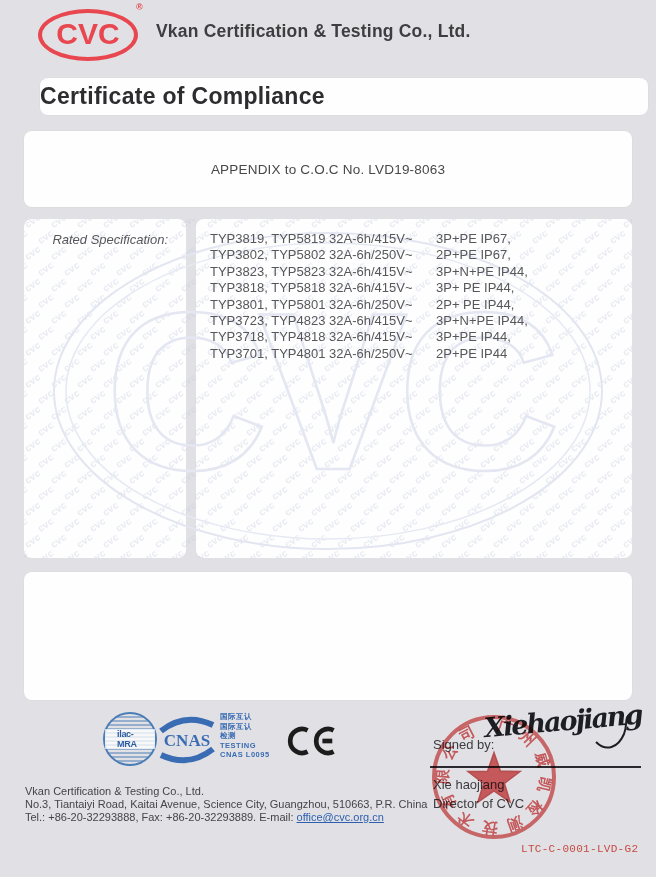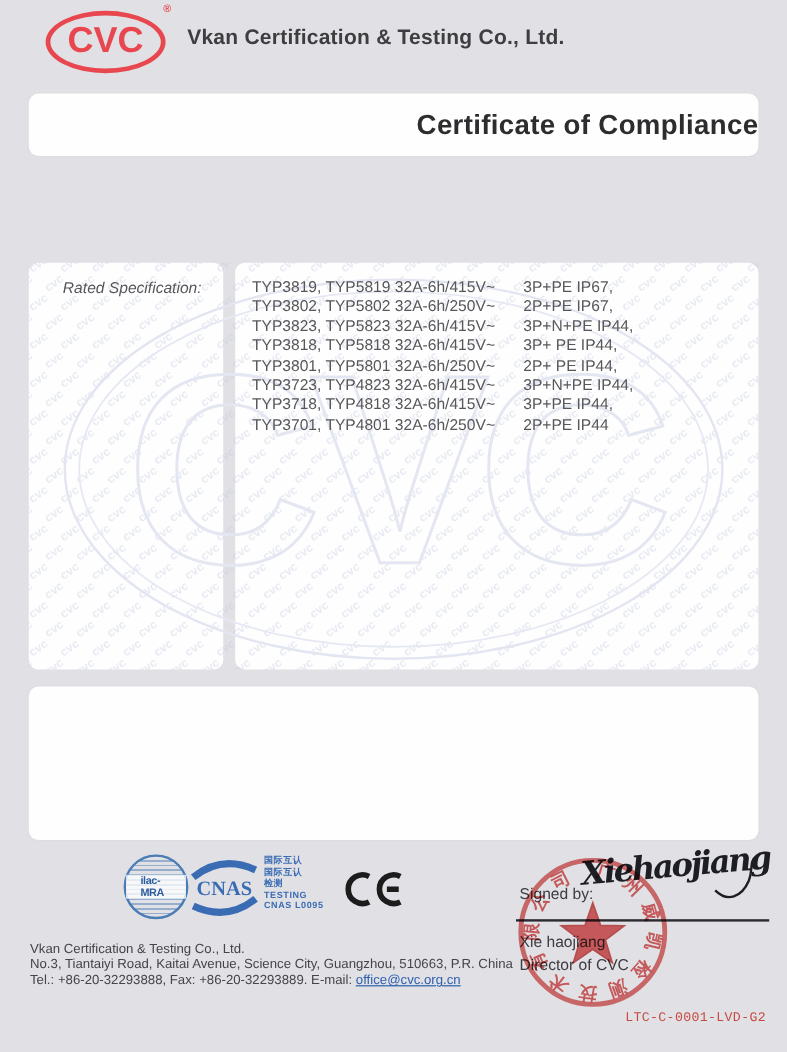--- a/index.html
+++ b/index.html
@@ -7,21 +7,21 @@
   .page{position:relative;width:656px;height:877px;}
   .box{position:absolute;background:#fefefe;border-radius:8px;box-shadow:0 0 0 1px rgba(0,0,0,0.015);}
 
   
   .logo{position:absolute;left:38px;top:9px;width:92px;height:44px;border:4px solid #e8474f;border-radius:50%;display:flex;align-items:center;justify-content:center;}
   .logo-text{color:#e8474f;font-weight:bold;font-size:30px;letter-spacing:0px;line-height:1;transform:translateY(-1px);}
   .reg{position:absolute;left:136px;top:2px;color:#e8474f;font-size:9px;font-weight:bold;}
   .company-name{position:absolute;left:156px;top:21px;font-size:17.5px;font-weight:bold;color:#3e3e40;letter-spacing:0.2px;}
 
   
-  .title-box{left:24px;top:78px;width:608px;height:52px;display:flex;align-items:center;justify-content:flex-end;}
+  .title-box{left:40px;top:78px;width:608px;height:37px;display:flex;align-items:center;justify-content:flex-start;}
   .title-box h2{margin:0;font-size:23px;font-weight:bold;color:#2d2d2f;letter-spacing:0.3px;}
   .appendix-box{left:24px;top:131px;width:608px;height:76px;display:flex;align-items:center;justify-content:center;}
   .appendix-box p{margin:0;font-size:13.5px;color:#48484b;letter-spacing:0.2px;}
 
   
   .spec-section{position:absolute;left:24px;top:219px;width:608px;height:339px;}
   .spec-left{position:absolute;left:0;top:0;width:162px;height:339px;background:#fefefe;border-radius:8px;}
   .spec-right{position:absolute;left:172px;top:0;width:436px;height:339px;background:#fefefe;border-radius:8px;}
   .spec-label{position:relative;z-index:3;margin:0;padding:13px 18px 0 0;text-align:right;font-style:italic;font-size:13px;color:#57575b;}
   .spec-rows{position:relative;z-index:3;padding:12px 0 0 14px;font-size:13px;color:#57575a;line-height:16.4px;}
@@ -65,20 +65,23 @@
       <span class="logo-text">CVC</span>
     </div>
     <span class="reg">®</span>
     <div class="company-name">Vkan Certification &amp; Testing Co., Ltd.</div>
   </div>
 
   <section class="box title-box">
     <h2>Certificate of Compliance</h2>
   </section>
 
+  <section class="box appendix-box">
+    <p>APPENDIX to C.O.C No. LVD19-8063</p>
+  </section>
 
   <section class="spec-section">
     <div class="spec-left">
       <p class="spec-label">Rated Specification:</p>
     </div>
     <div class="spec-right">
       <div class="spec-rows" id="spec-rows">
           <div class="spec-row"><span class="spec-models">TYP3819, TYP5819 32A-6h/415V~</span><span>3P+PE IP67,</span></div>
           <div class="spec-row"><span class="spec-models">TYP3802, TYP5802 32A-6h/250V~</span><span>2P+PE IP67,</span></div>
           <div class="spec-row"><span class="spec-models">TYP3823, TYP5823 32A-6h/415V~</span><span>3P+N+PE IP44,</span></div>

